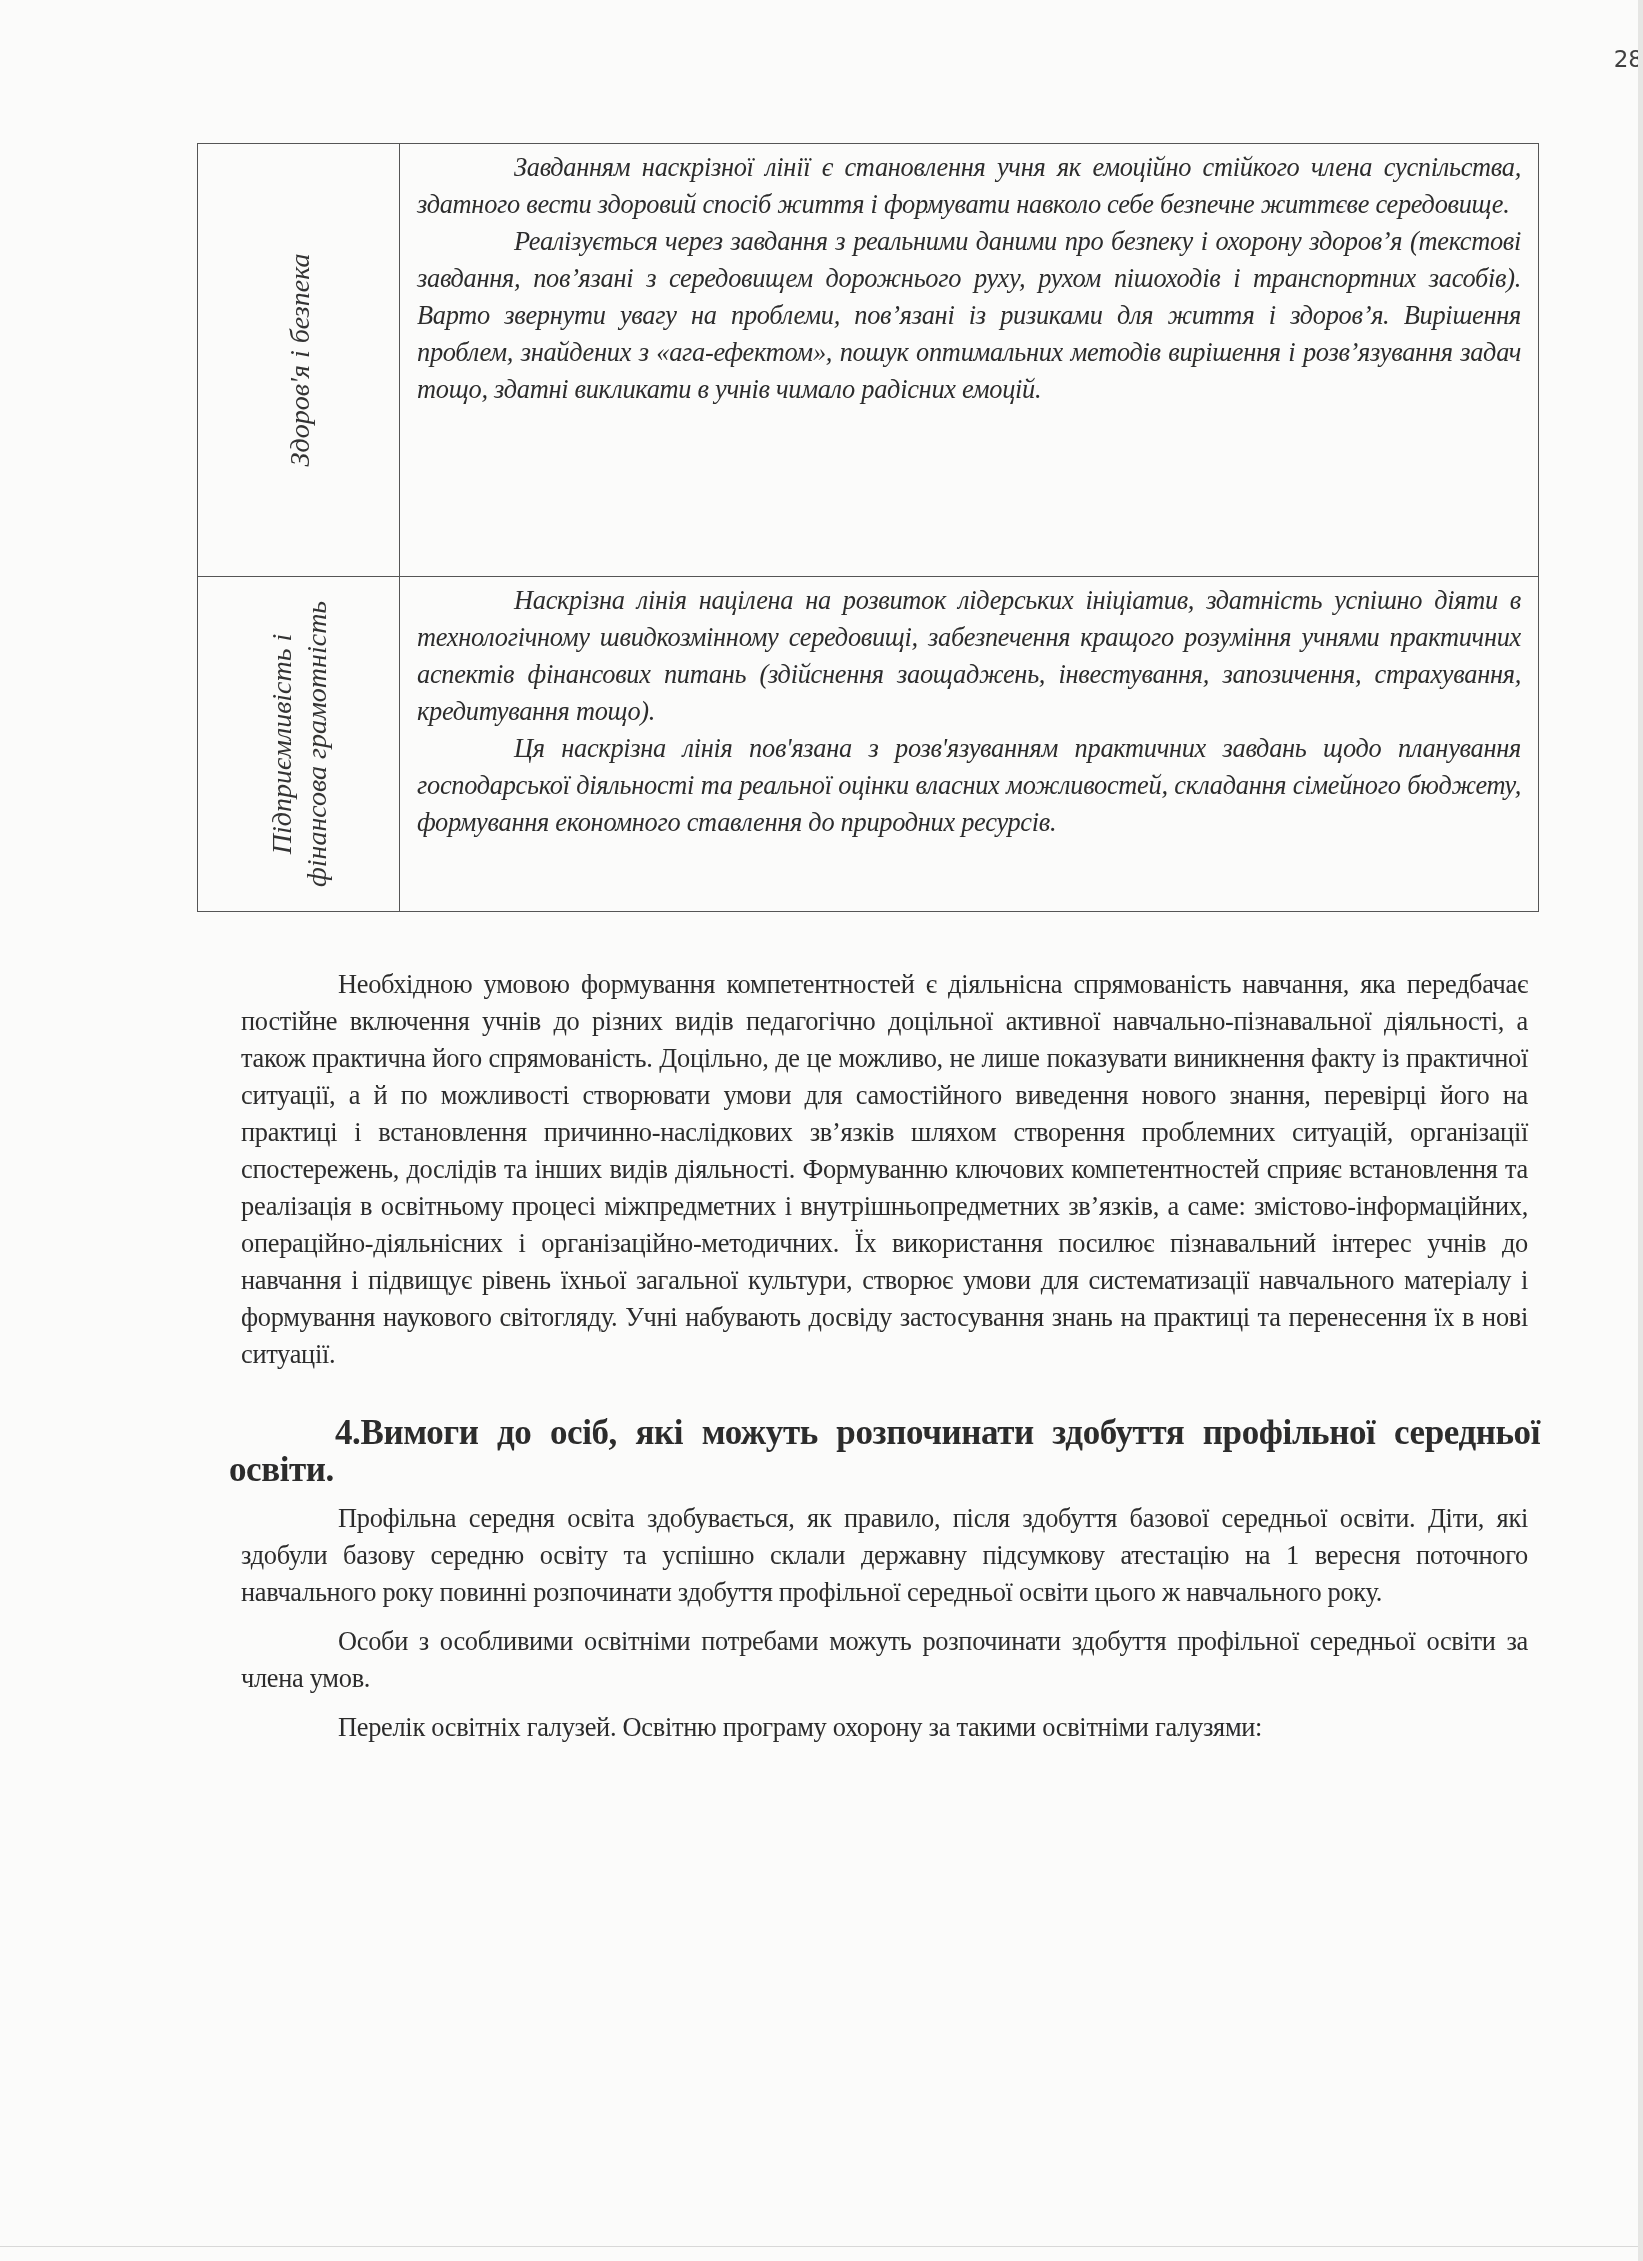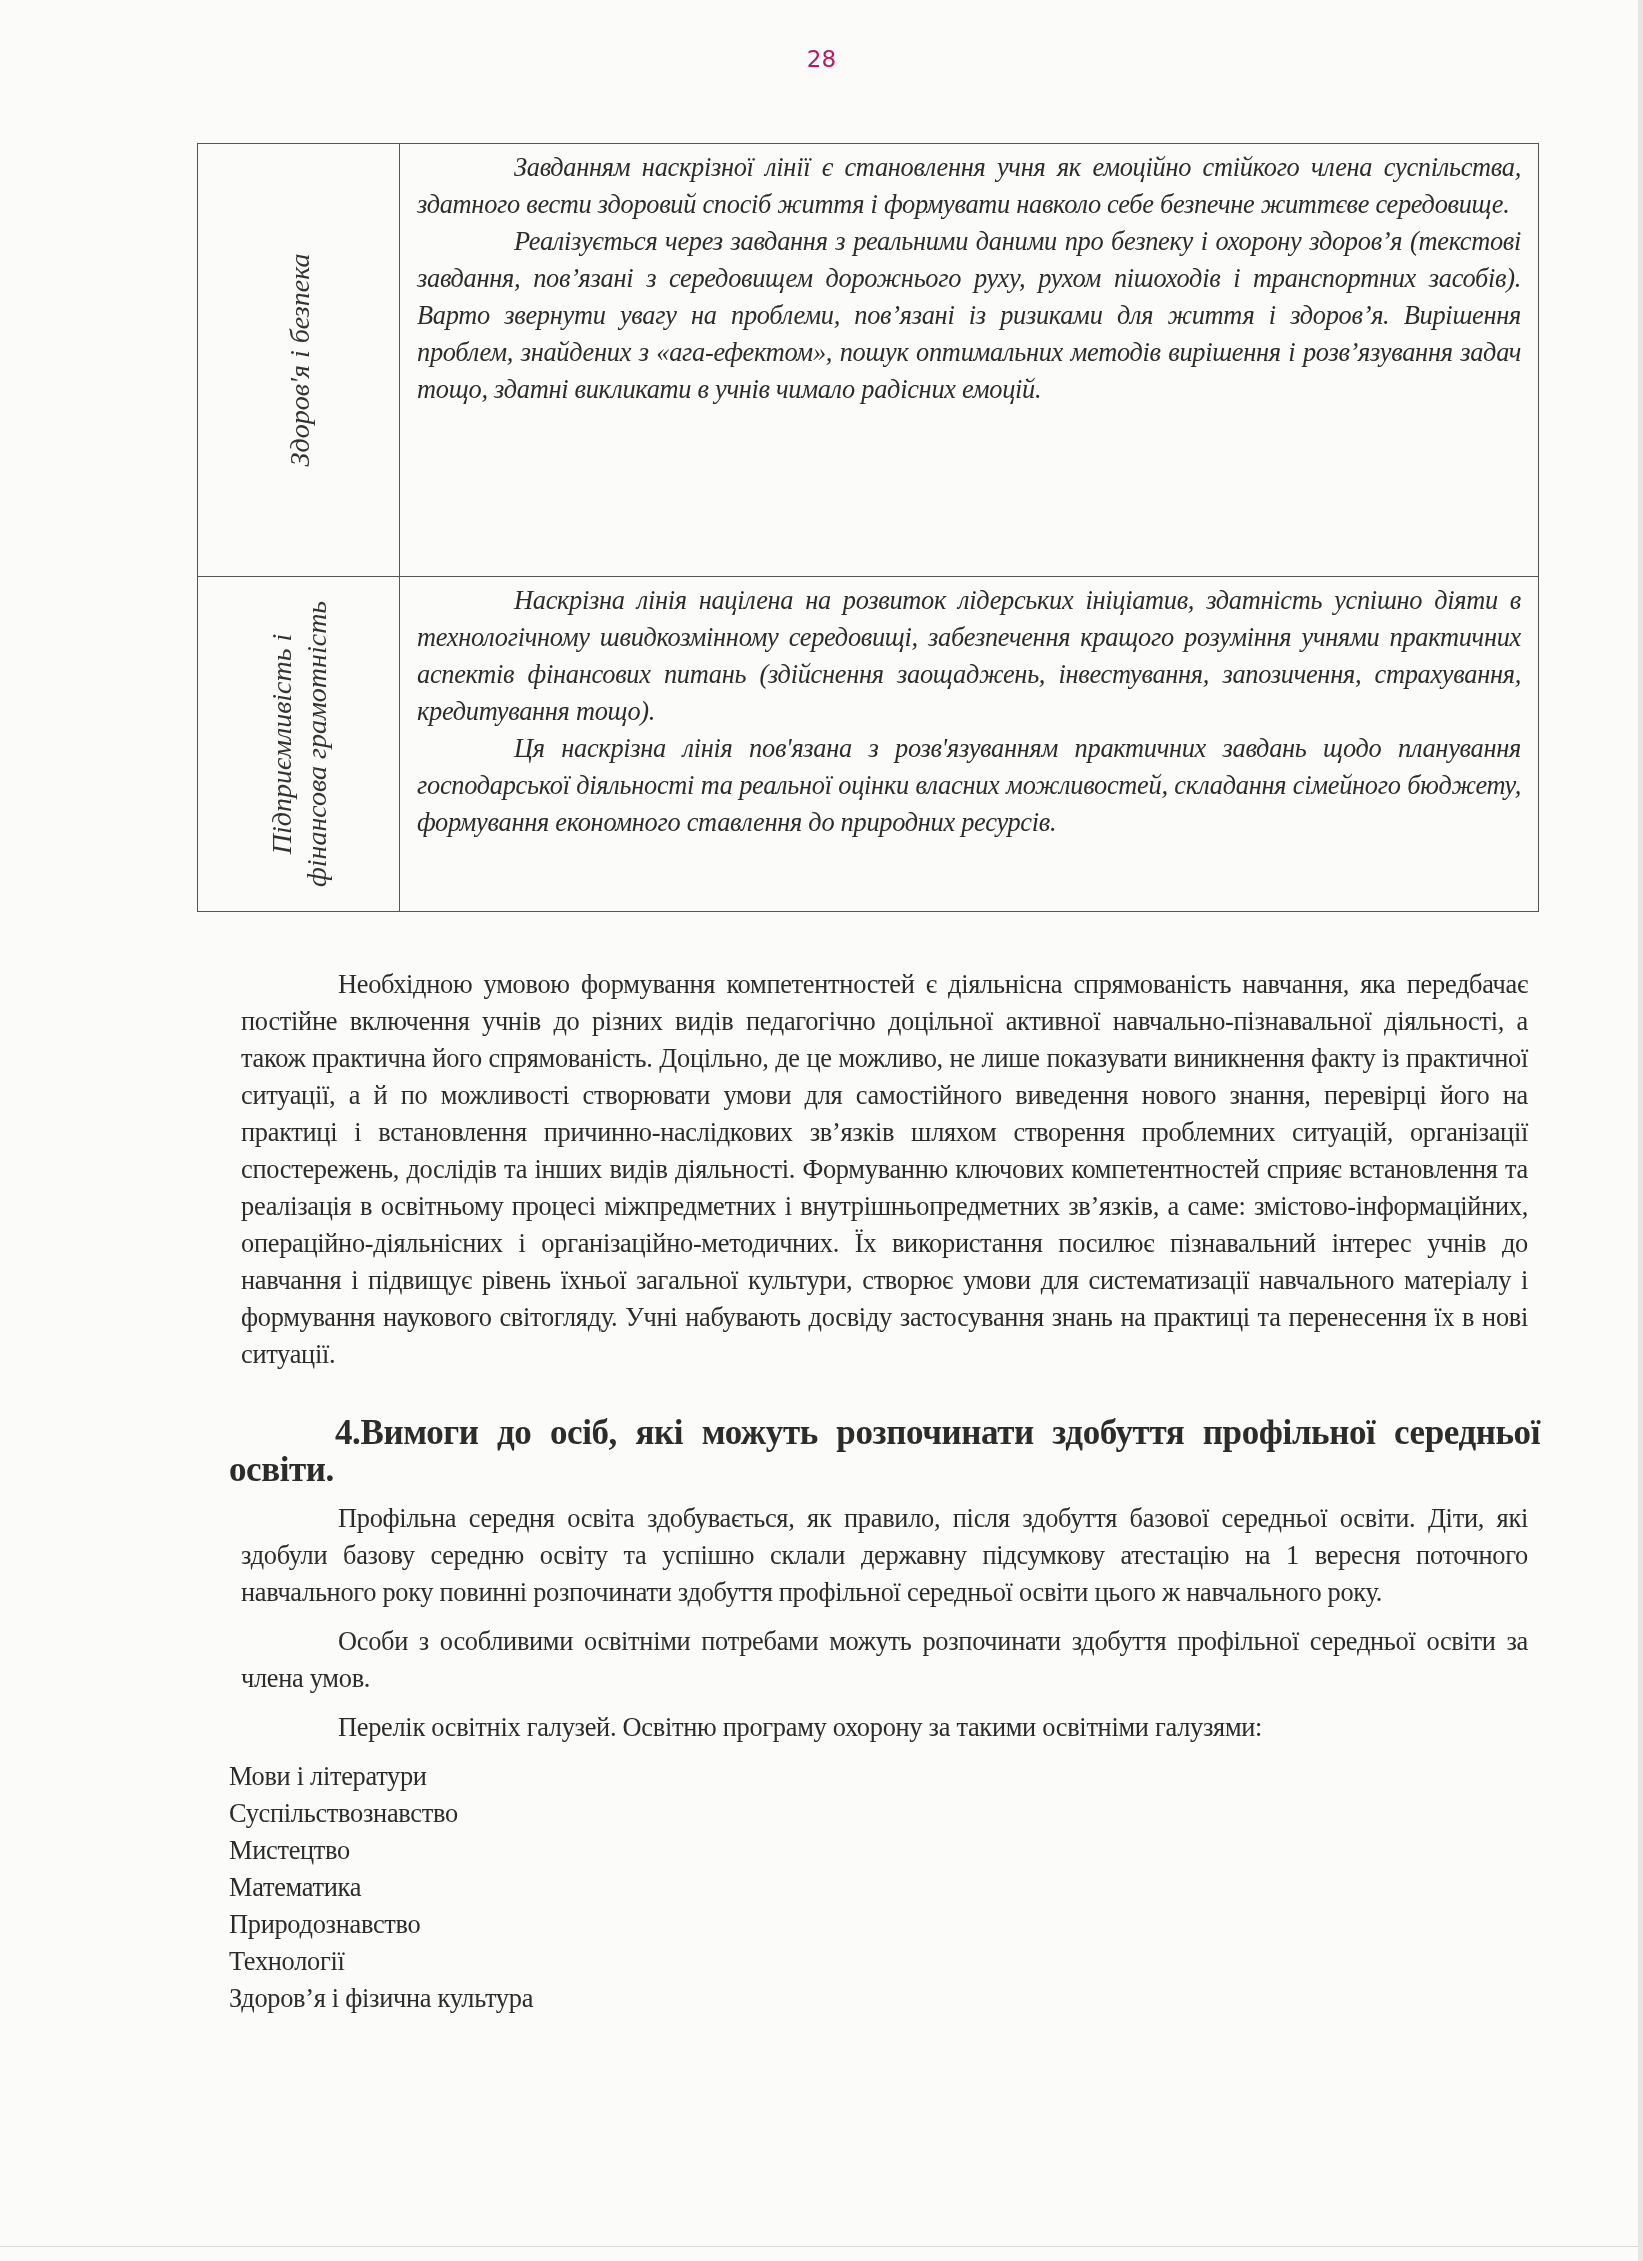--- a/index.html
+++ b/index.html
@@ -3,22 +3,22 @@
 <meta charset="utf-8">
 <style>
   html, body { margin: 0; padding: 0; }
   body {
     width: 1643px; height: 2261px; position: relative;
     background: #fbfbfa; color: #2c2c2c;
     font-family: "Liberation Serif", serif;
     overflow: hidden;
   }
   .page-number {
-    position: absolute; top: 46px; left: 0; width: 1643px; text-align: center;
-    font-family: "DejaVu Sans", sans-serif; font-size: 23px; color: #be185d;
+    position: absolute; top: 46px; left: 0; width: 1643px; text-align: right;
+    font-family: "DejaVu Sans", sans-serif; font-size: 23px; color: #404040;
   }
   .table {
     position: absolute; left: 197px; top: 143px; width: 1342px;
     border-collapse: collapse;
   }
   .table td { border: 1.9px solid #555; vertical-align: top; padding: 0; font-style: italic; }
   .label-cell { width: 201px; position: relative; }
   .label-cell .vlabel {
     position: absolute; left: 50%; top: 50%;
     transform: translate(-50%, -50%) rotate(-90deg);
@@ -84,26 +84,17 @@
   </tr>
 </tbody>
   </table>
 
 <div class="body">
   <p>Необхідною умовою формування компетентностей є діяльнісна спрямованість навчання, яка передбачає постійне включення учнів до різних видів педагогічно доцільної активної навчально-пізнавальної діяльності, а також практична його спрямованість. Доцільно, де це можливо, не лише показувати виникнення факту із практичної ситуації, а й по можливості створювати умови для самостійного виведення нового знання, перевірці його на практиці і встановлення причинно-наслідкових зв’язків шляхом створення проблемних ситуацій, організації спостережень, дослідів та інших видів діяльності. Формуванню ключових компетентностей сприяє встановлення та реалізація в освітньому процесі міжпредметних і внутрішньопредметних зв’язків, а саме: змістово-інформаційних, операційно-діяльнісних і організаційно-методичних. Їх використання посилює пізнавальний інтерес учнів до навчання і підвищує рівень їхньої загальної культури, створює умови для систематизації навчального матеріалу і формування наукового світогляду. Учні набувають досвіду застосування знань на практиці та перенесення їх в нові ситуації.</p>
   <h2>4.Вимоги до осіб, які можуть розпочинати здобуття профільної середньої освіти.</h2>
   <p>Профільна середня освіта здобувається, як правило, після здобуття базової середньої освіти. Діти, які здобули базову середню освіту та успішно склали державну підсумкову атестацію на 1 вересня поточного навчального року повинні розпочинати здобуття профільної середньої освіти цього ж навчального року.</p>
   <p>Особи з особливими освітніми потребами можуть розпочинати здобуття профільної середньої освіти за члена умов.</p>
   <p><span class="lead">Перелік освітніх галузей.</span><span> Освітню програму охорону за такими освітніми галузями:</span></p>
-  <ul>
-    <li>Мови і літератури</li>
-    <li>Суспільствознавство</li>
-    <li>Мистецтво</li>
-    <li>Математика</li>
-    <li>Природознавство</li>
-    <li>Технології</li>
-    <li>Здоров’я і фізична культура</li>
-  </ul>
 </div>
 
 <div class="edge-line"></div>
 <div class="right-edge"></div>
 
 
 </body></html>

